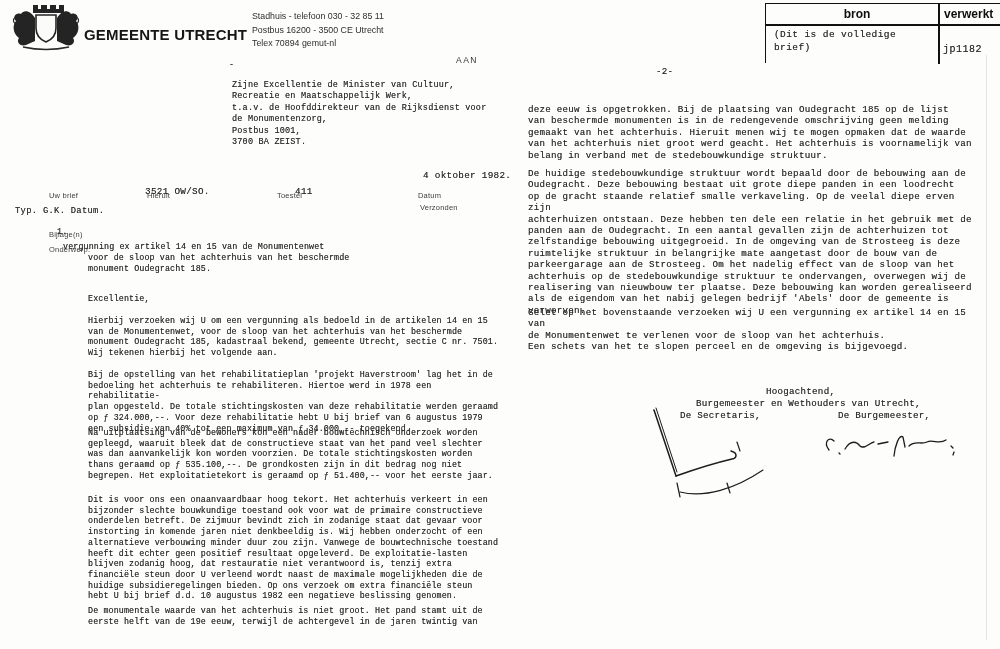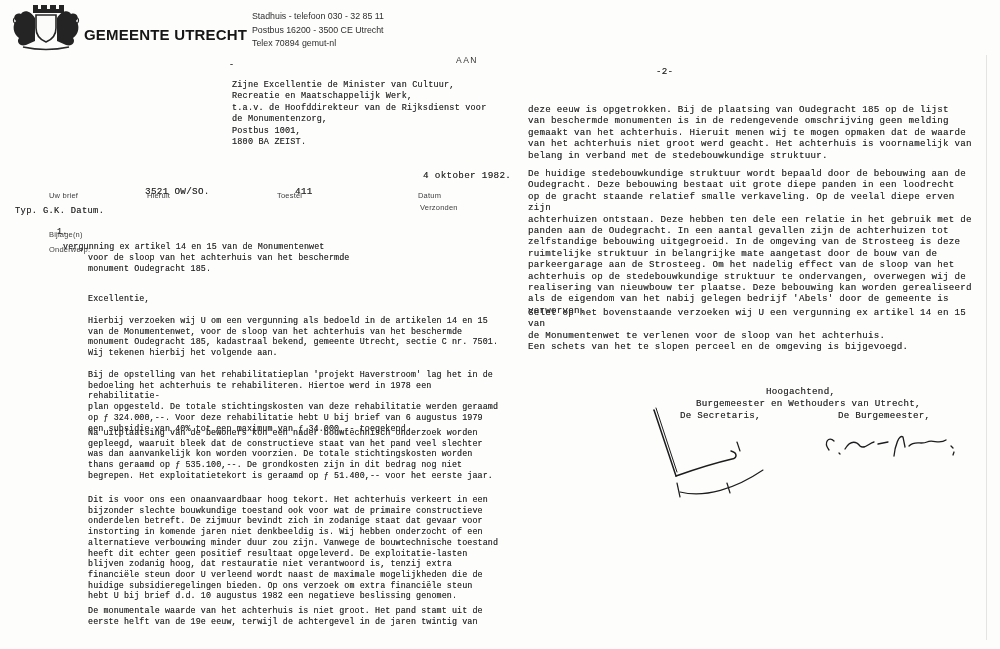--- a/index.html
+++ b/index.html
@@ -37,20 +37,29 @@
   .stamp-note { position:absolute; left:8px; top:25px; font-size:9.5px; line-height:12.5px; letter-spacing:0.4px; }
   .stamp-code { position:absolute; left:177px; top:40px; font-size:10px; letter-spacing:0.5px; }
   .edge-line { left:986px; top:55px; width:1px; height:585px; background:#e4e4e1; }
   svg { display:block; }
 </style>
 </head>
 <body>
 
 <div id="scan">
 
+  <div class="abs stampbox">
+    <div class="divider"></div>
+    <div class="headline"></div>
+    <div class="stamp-h" style="left:0;width:172px;text-align:center;padding-left:10px;">bron</div>
+    <div class="stamp-h" style="left:178px;">verwerkt</div>
+    <div class="tw stamp-note">(Dit is de volledige
+brief)</div>
+    <div class="tw stamp-code">jp1182</div>
+  </div>
 
   <div class="abs edge-line"></div>
 
   <div>
 
     <div class="abs" style="left:10px;top:3px;">
       <svg width="72" height="50" viewBox="0 0 72 50">
         <g fill="#242424" stroke="none">
           <path d="M23,2 h5 v4 h3 v-4 h6 v4 h3 v-4 h6 v4 h3 v-4 h5 v8 h-31 z"></path>
         </g>
@@ -69,21 +78,21 @@
 Postbus 16200 - 3500 CE Utrecht
 Telex 70894 gemut-nl</div>
     <div class="abs aan" style="left:456px;top:55px;">AAN</div>
     <div class="abs tw tw-l" style="left:229px;top:60px;">-</div>
 
     <div class="abs tw" style="left:232px;top:80px;font-size:8.5px;line-height:11.4px;letter-spacing:0.2px;">Zijne Excellentie de Minister van Cultuur,
 Recreatie en Maatschappelijk Werk,
 t.a.v. de Hoofddirekteur van de Rijksdienst voor
 de Monumentenzorg,
 Postbus 1001,
-1800 BA ZEIST.</div>
+3700 BA ZEIST.</div>
 
     <div class="abs lbl" style="left:15px;top:191px;">Uw brief</div>
     <div class="abs lbl" style="left:113px;top:191px;">Hieruit</div>
     <div class="abs tw tw-ref" style="left:145px;top:186px;">3521 OW/SO.</div>
     <div class="abs lbl" style="left:243px;top:191px;">Toestel</div>
     <div class="abs tw tw-ref" style="left:295px;top:186px;">411</div>
     <div class="abs lbl" style="left:384px;top:191px;">Datum</div>
     <div class="abs tw tw-ref" style="left:407px;top:170px;margin-left:16px;">4 oktober 1982.</div>
     <div class="abs lbl" style="left:386px;top:203px;">Verzonden</div>
 

